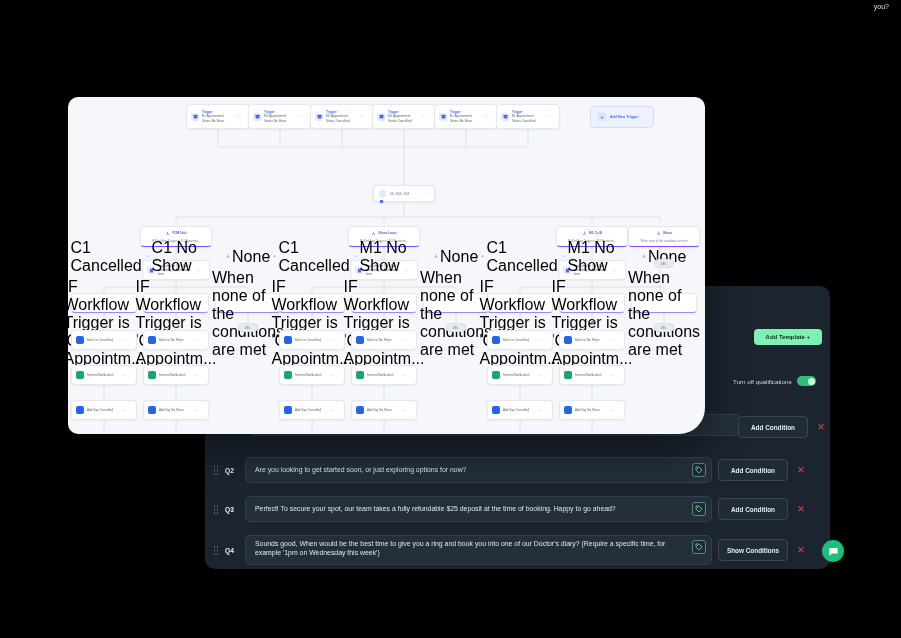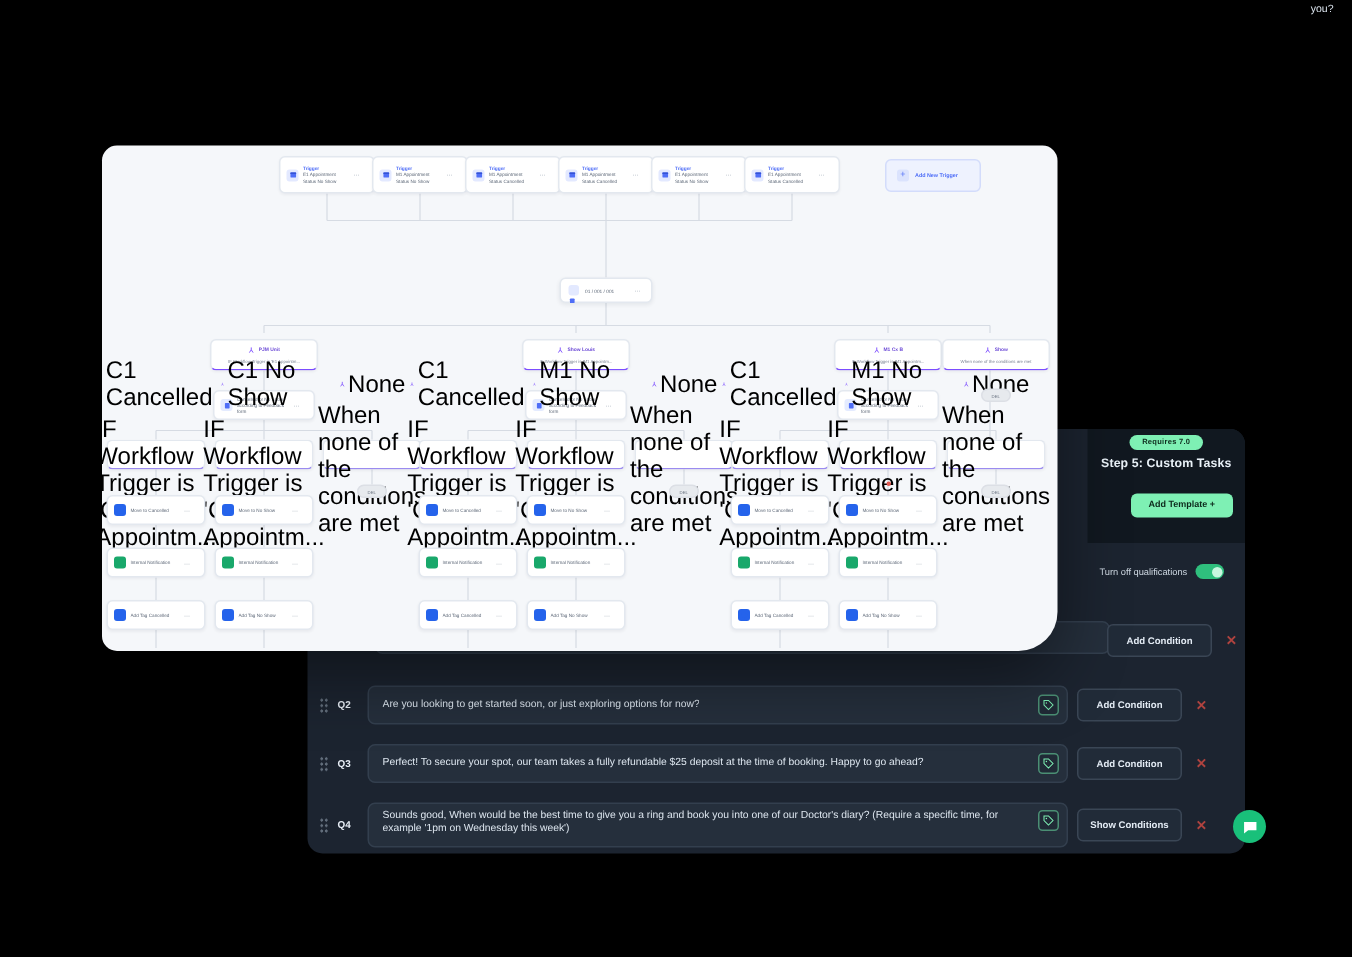--- a/index.html
+++ b/index.html
@@ -169,24 +169,20 @@
   }
   .red-dot { position:absolute; width:3px;height:3px;border-radius:50%;background:#e0584f; }
 </style>
 </head>
 <body>
 
 <div id="stage">
 
   <div class="dark-panel">
 
-    <div class="dp-head">
-      <div class="badge">Requires 7.0</div>
-      <div class="dp-title">Step 5: Custom Tasks</div>
-    </div>
     <button class="add-template">Add Template +</button>
 
     <div class="qual-row">
       <span class="qual-label">Turn off qualifications</span>
       <div class="toggle"></div>
     </div>
   </div>
 
   <div class="partial-field"></div>
   <div class="pf-text">you?</div>

